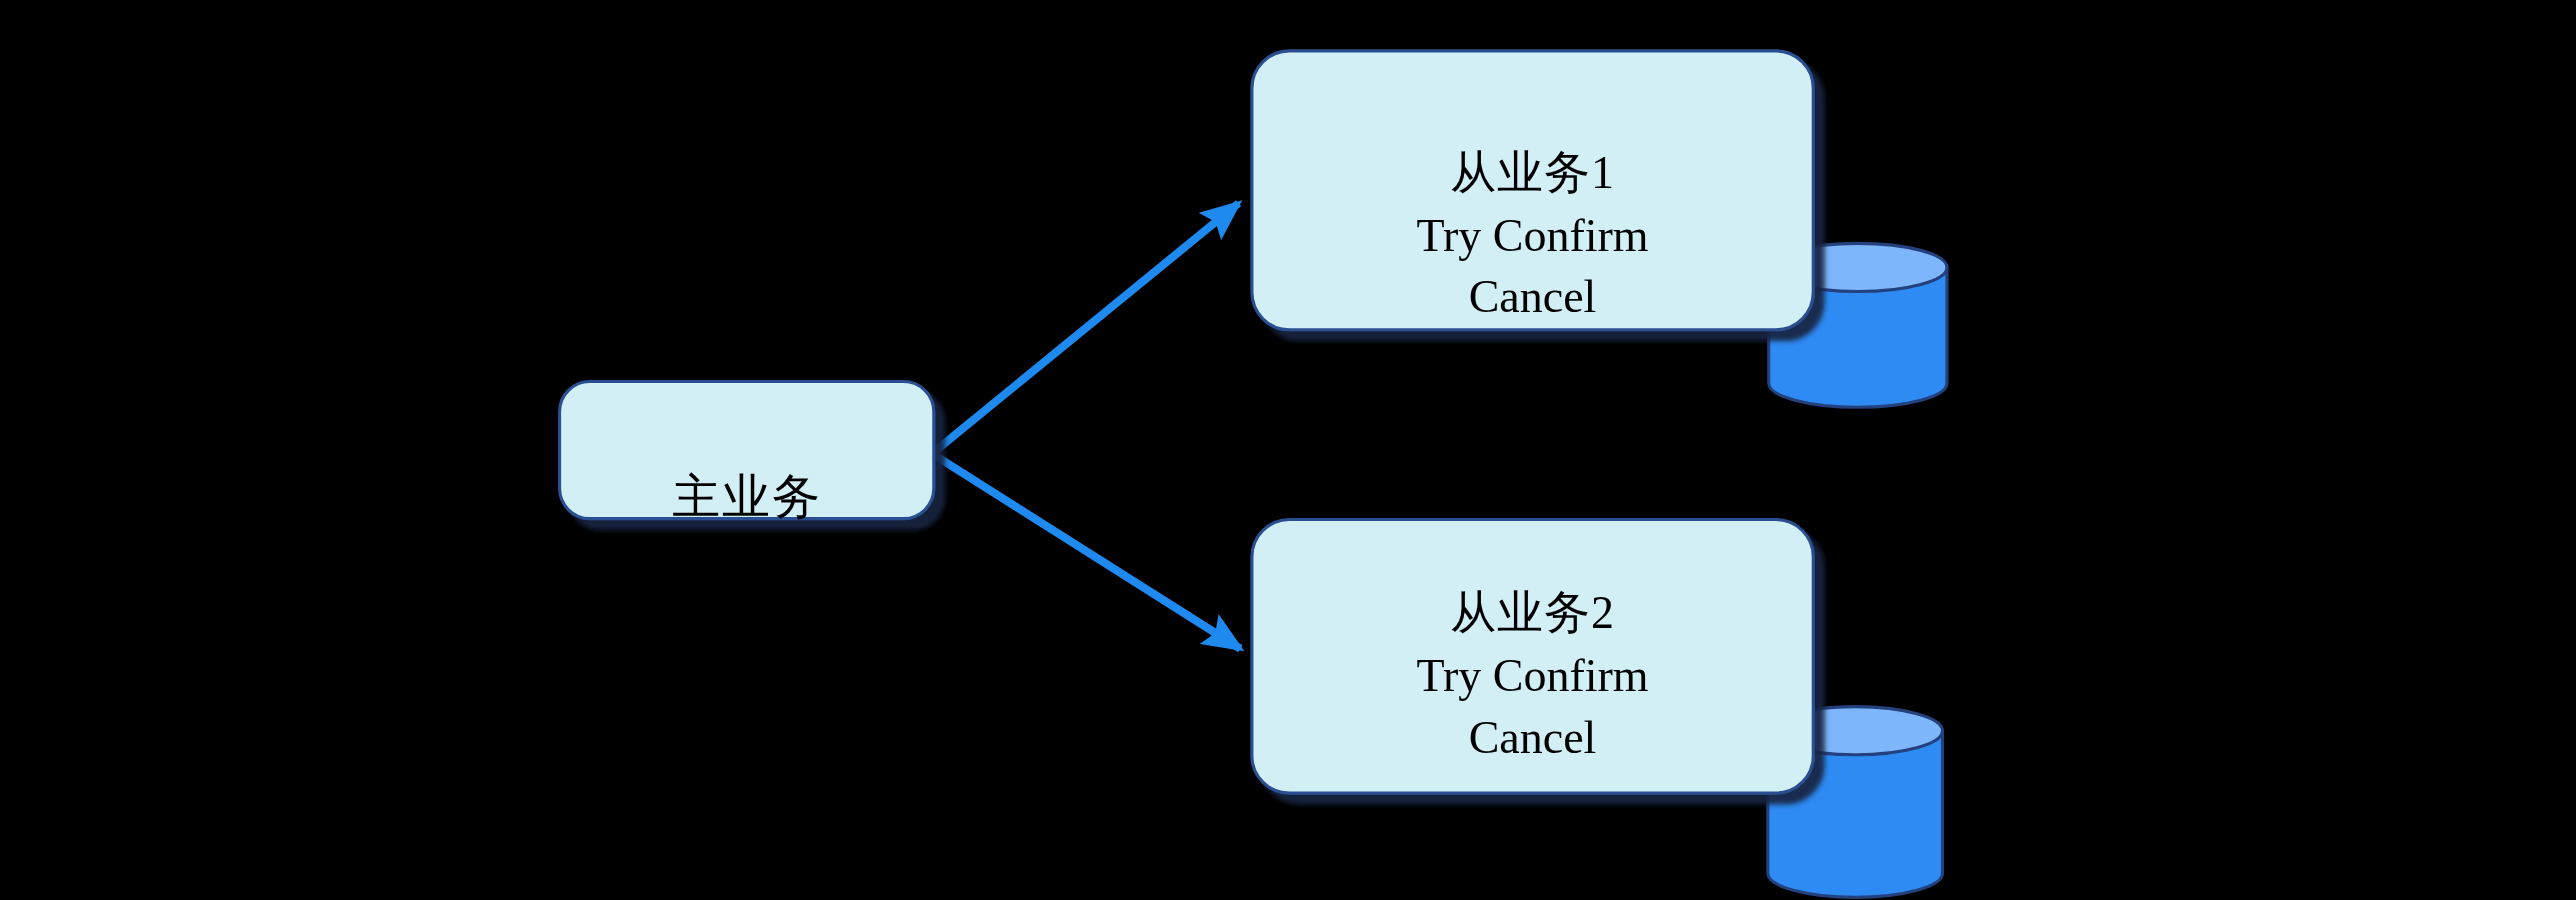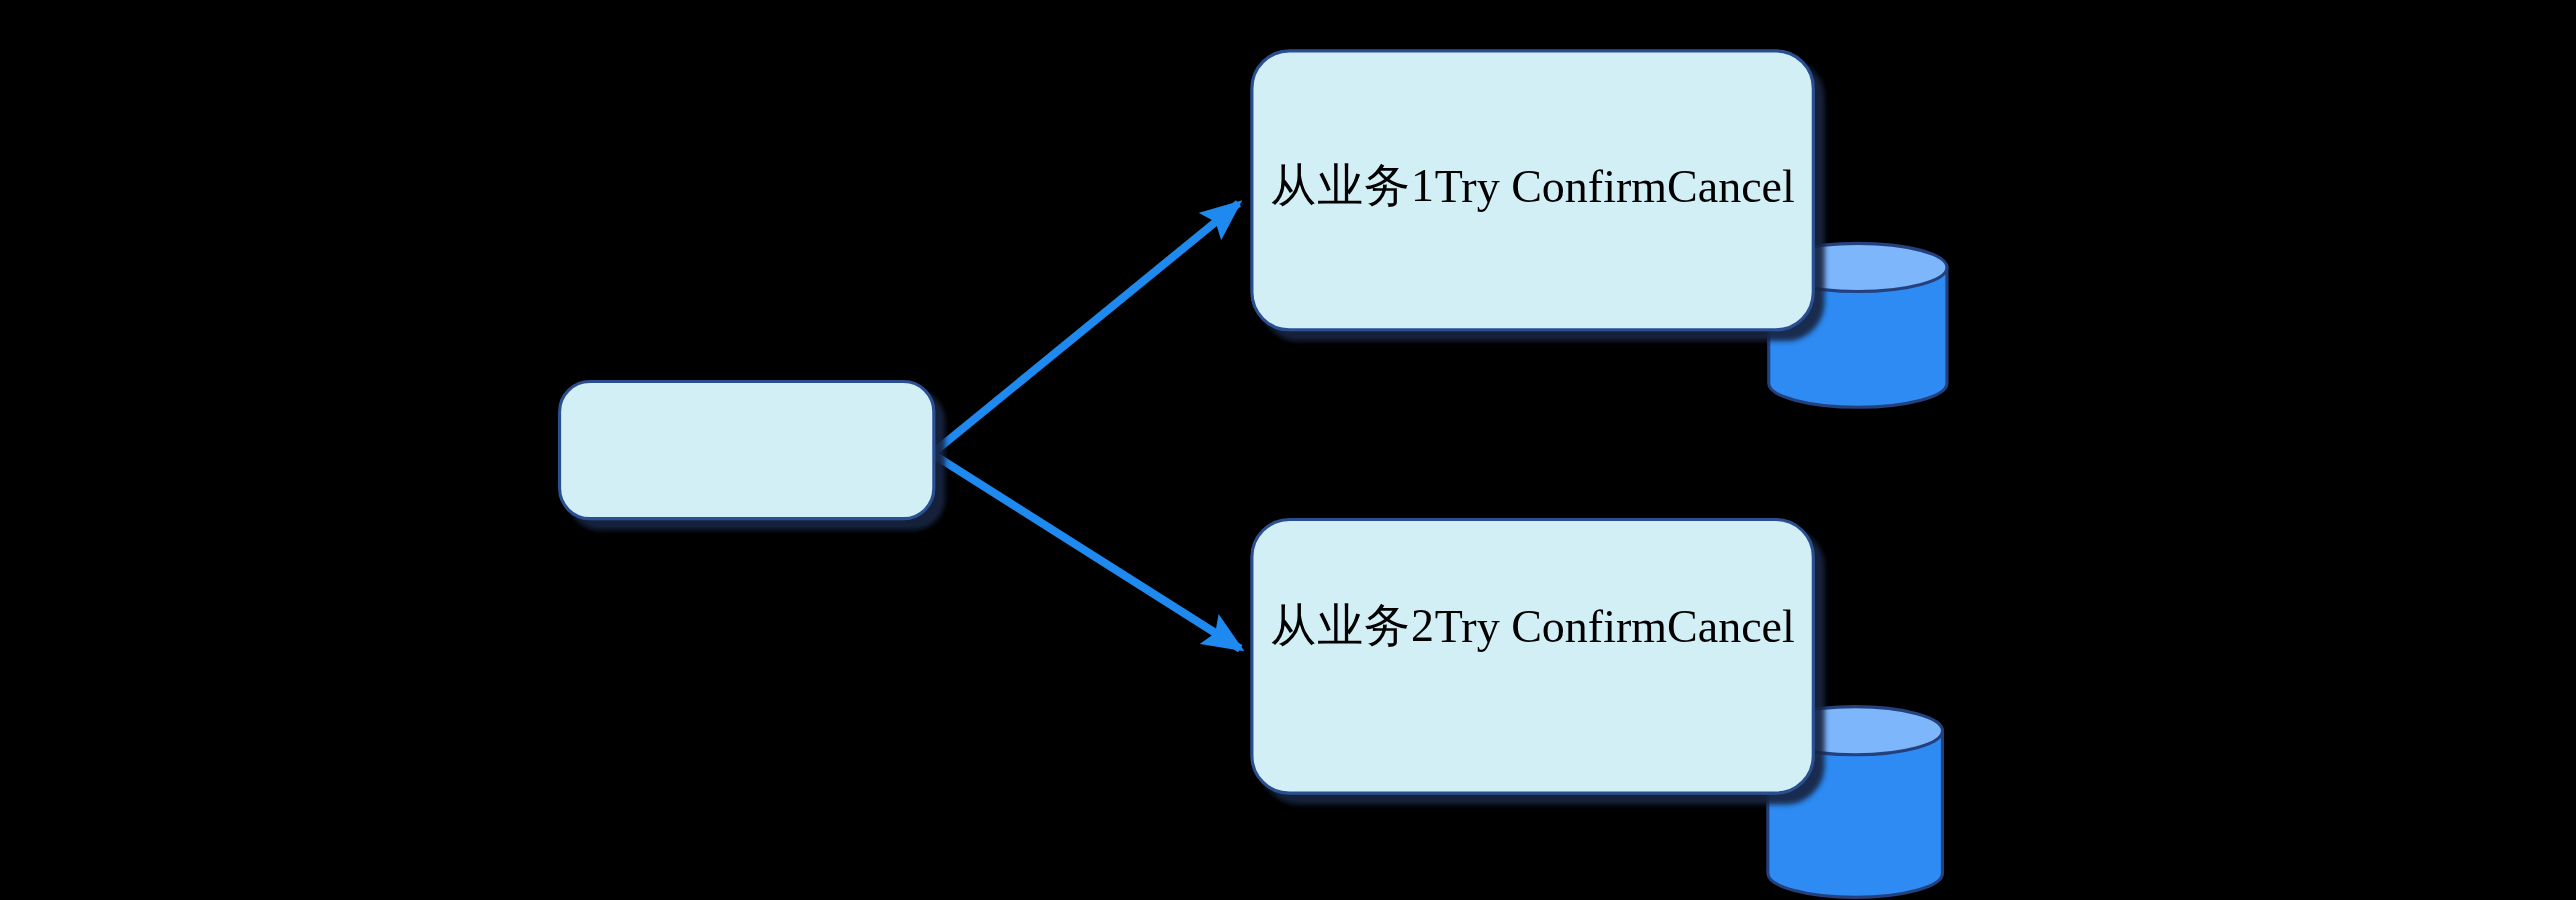--- a/index.html
+++ b/index.html
@@ -22,26 +22,28 @@
     position: absolute;
     left: 0;
     top: 0;
     width: 2576px;
     height: 901px;
     display: block;
   }
   .node-label {
     position: absolute;
     display: flex;
+    flex-direction: column;
     align-items: center;
     justify-content: center;
     text-align: center;
     color: #000000;
     pointer-events: none;
     line-height: 1.18;
+    margin-top: 48px;
   }
   .node-label .line {
     display: block;
     white-space: nowrap;
   }
   .label-main {
     font-size: 48px;
     letter-spacing: 1.8px;
   }
   .label-sub {
@@ -91,20 +93,23 @@
 
     <g filter="url(#boxshadow)">
       <rect x="1405" y="583" width="630" height="307" rx="42" ry="42" fill="#D2EFF5" stroke="#2B4F91" stroke-width="3.5"></rect>
     </g>
 
     <g filter="url(#boxshadow)">
       <rect x="628" y="428" width="420" height="154" rx="34" ry="34" fill="#D2EFF5" stroke="#2B4F91" stroke-width="3.5"></rect>
     </g>
   </svg>
 
+  <div class="node-label label-main" style="left:560px; top:381px; width:374px; height:137px;">
+    <span class="line line-cn">主业务</span>
+  </div>
 
   <div class="node-label label-sub" style="left:1252px; top:51px; width:561px; height:279px;">
     <span class="line line-cn">从业务1</span>
     <span class="line line-en">Try Confirm</span>
     <span class="line line-en">Cancel</span>
   </div>
 
   <div class="node-label label-sub" style="left:1252px; top:494px; width:561px; height:274px;">
     <span class="line line-cn">从业务2</span>
     <span class="line line-en">Try Confirm</span>

